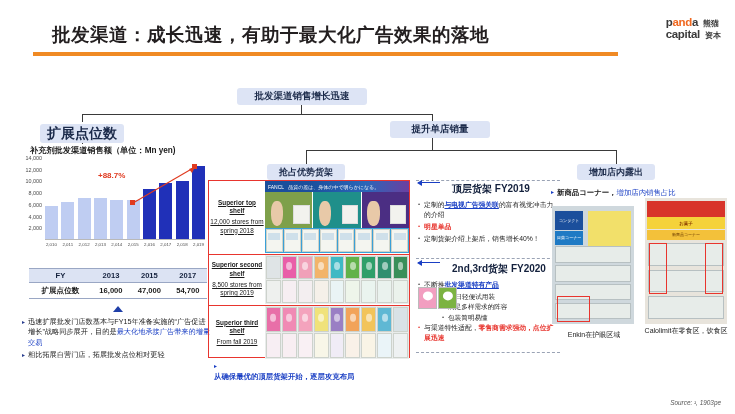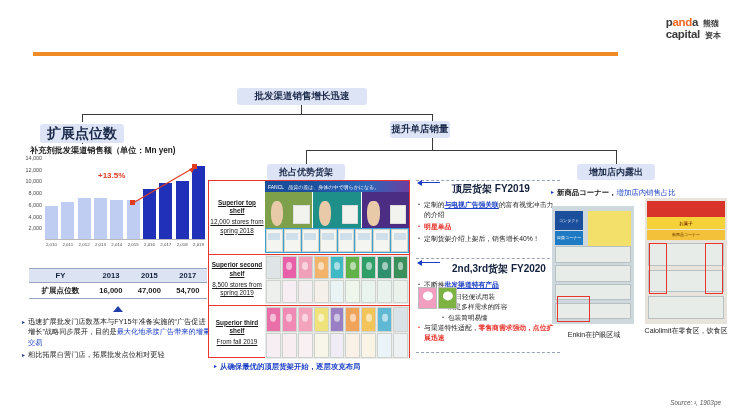--- a/index.html
+++ b/index.html
@@ -35,21 +35,21 @@
     background: #dde4f5;
     color: #1b2a4a;
     font-weight: bold;
     border-radius: 3px;
     display: flex; align-items: center; justify-content: center;
     text-align: center;
     white-space: nowrap;
   }
   #node-root { left: 237px; top: 88px; width: 130px; height: 17px; font-size: 9.5px; }
   #node-expand { left: 40px; top: 124px; width: 84px; height: 19px; font-size: 14px; }
-  #node-sales  { left: 390px; top: 121px; width: 60px; height: 17px; font-size: 9.5px; font-family: Liberation Mono, monospace; }
+  #node-sales  { left: 390px; top: 121px; width: 100px; height: 17px; font-size: 9.5px; font-family: Liberation Mono, monospace; }
   #node-shelf  { left: 267px; top: 164px; width: 78px; height: 16px; font-size: 9px; }
   #node-expose { left: 577px; top: 164px; width: 78px; height: 16px; font-size: 9px; }
 
   .ln { position: absolute; background: #3a3a3a; }
   .lnv { width: 1px; }
   .lnh { height: 1px; }
 
   
   .chart-caption {
     position: absolute; left: 30px; top: 145px;
@@ -140,21 +140,21 @@
   .pp { flex: 1; background: #f4f5f0; border: .4px solid #cfd3c8; position: relative; }
   .pp::after { content: ""; position: absolute; left: 10%; top: 12%; width: 80%; height: 34%; background: #cfe0ea; }
 
   .grid-shelf { position: absolute; inset: 0; background: #e9eceb; padding: 1px; display: flex; flex-direction: column; gap: 1px; }
   .gs-row { flex: 1; display: flex; gap: 1px; }
   .gs { flex: 1; border: .4px solid #cdd2cc; position: relative; }
   .gs .dot { position: absolute; left: 50%; top: 42%; width: 46%; height: 38%; transform: translate(-50%,-50%); border-radius: 50%; background: rgba(255,255,255,.55); }
 
   .mid-caption {
     position: absolute; left: 214px; top: 362px; width: 230px;
-    font-size: 7.4px; font-weight: bold; color: #1a3fc4; display: flex; gap: 3px;
+    font-size: 7.4px; font-weight: bold; color: #1a3fc4; display: flex; gap: 3px; flex-direction: column;
   }
   .mid-caption .mk { font-size: 6px; }
 
   
   .rb-group { position: absolute; left: 418px; top: 182px; width: 140px; }
   .rb-group2 { position: absolute; left: 418px; top: 262px; width: 140px; }
   .dash-sep { position: absolute; left: 416px; width: 144px; border-top: 1px dashed #9aa3b5; }
   .rb-head { display: flex; align-items: flex-start; gap: 12px; font-size: 10px; font-weight: bold; color: #14213d; white-space: nowrap; margin-bottom: 4px; }
   .arrow-l {
     width: 22px; height: 0; border-top: 1.2px solid #1a3fc4; position: relative; flex: none;
@@ -201,20 +201,21 @@
   .source {
     position: absolute; right: 14px; bottom: 8px;
     font-size: 6.4px; color: #555; font-style: italic; white-space: nowrap;
   }
 </style>
 </head>
 <body>
 
 <div class="slide">
 
+  <div class="title">批发渠道：成长迅速，有助于最大化广告效果的落地</div>
   <div class="title-rule"></div>
 
   <div class="logo">
     <div class="logo-row">
       <span class="logo-en"><span>p</span><span class="acc">and</span><span>a</span></span>
       <span class="logo-cn">熊猫</span>
     </div>
     <div class="logo-row">
       <span class="logo-en">capital</span>
       <span class="logo-cn">资本</span>
@@ -231,21 +232,21 @@
   <div class="ln lnv" style="left:616px; top:150px; height:14px;"></div>
   <div class="ln lnv" style="left:82px; top:138px; height:6px;"></div>
 
   <div class="node" id="node-root">批发渠道销售增长迅速</div>
   <div class="node" id="node-expand">扩展点位数</div>
   <div class="node" id="node-sales">提升单店销量</div>
   <div class="node" id="node-shelf">抢占优势货架</div>
   <div class="node" id="node-expose">增加店内露出</div>
 
   <div class="chart-caption">补充剂批发渠道销售额（单位：Mn yen)</div>
-  <div class="growth-label">+13.5%</div>
+  <div class="growth-label">+88.7%</div>
 
   <div class="chart-box">
     <div class="y-axis">
         <div class="y-tick" style="top: 0px;">14,000</div>
         <div class="y-tick" style="top: 11.7143px;">12,000</div>
         <div class="y-tick" style="top: 23.4286px;">10,000</div>
         <div class="y-tick" style="top: 35.1429px;">8,000</div>
         <div class="y-tick" style="top: 46.8571px;">6,000</div>
         <div class="y-tick" style="top: 58.5714px;">4,000</div>
         <div class="y-tick" style="top: 70.2857px;">2,000</div>

